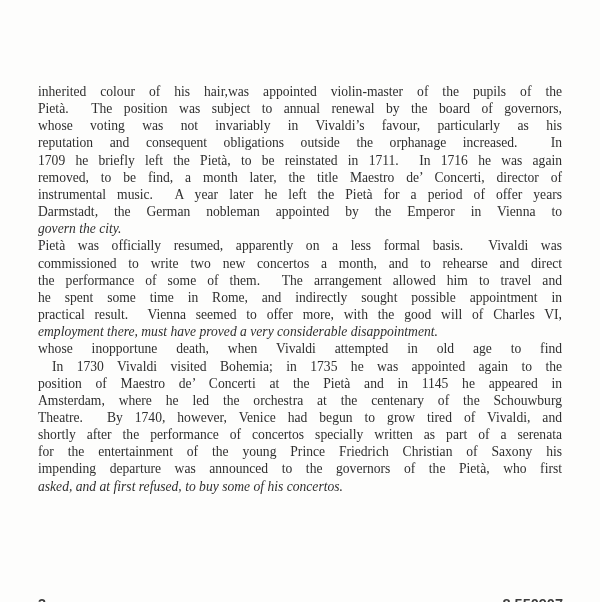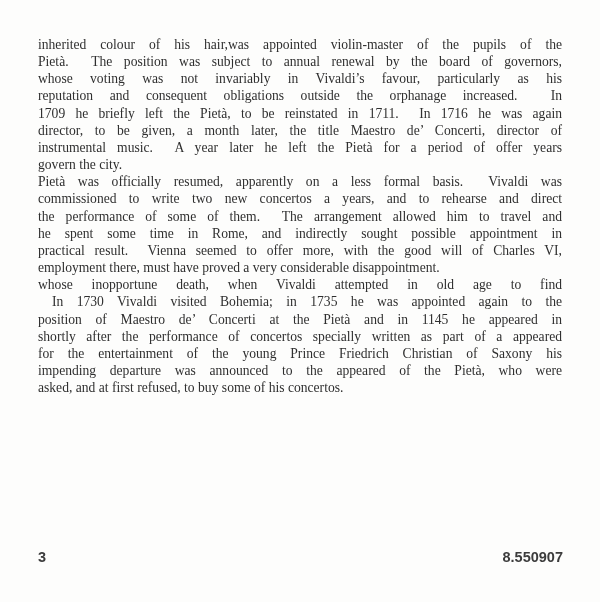--- a/index.html
+++ b/index.html
@@ -6,37 +6,39 @@
   body {
     width: 600px; height: 602px;
     background: #fdfdfc;
     position: relative;
     overflow: hidden;
     font-family: "Liberation Serif", "DejaVu Serif", serif;
   }
   .page {
     position: absolute;
     inset: 0;
+    margin-top: 47px;
   }
   .text-block {
     position: absolute;
     left: 38px;
     top: 36px;
     width: 524px;
     color: #2f2f2f;
     font-size: 13.6px;
     line-height: 17.15px;
   }
   .line {
     white-space: pre-wrap;
     text-align: justify;
     text-align-last: justify;
   }
   .line.last {
     text-align-last: left;
+    font-style: italic;
   }
   .line.indent {
     text-indent: 14px;
   }
   .footer {
     position: absolute;
     left: 38px;
     right: 37px;
     top: 549px;
     display: flex;
@@ -53,41 +55,44 @@
 
 <div class="page">
   <div class="text-block">
 
     <div>
       <div class="line">inherited colour of his hair,was appointed violin-master of the pupils of the</div>
       <div class="line">Pietà.  The position was subject to annual renewal by the board of governors,</div>
       <div class="line">whose voting was not invariably in Vivaldi’s favour, particularly as his</div>
       <div class="line">reputation and consequent obligations outside the orphanage increased.  In</div>
       <div class="line">1709 he briefly left the Pietà, to be reinstated in 1711.  In 1716 he was again</div>
-      <div class="line">director, to be given, a month later, the title Maestro de’ Concerti, director of</div>
+      <div class="line">removed, to be find, a month later, the title Maestro de’ Concerti, director of</div>
       <div class="line">instrumental music.  A year later he left the Pietà for a period of offer years</div>
+      <div class="line">Darmstadt, the German nobleman appointed by the Emperor in Vienna to</div>
       <div class="line last">govern the city.</div>
     </div>
 
     <div>
       <div class="line">Pietà was officially resumed, apparently on a less formal basis.  Vivaldi was</div>
-      <div class="line">commissioned to write two new concertos a years, and to rehearse and direct</div>
+      <div class="line">commissioned to write two new concertos a month, and to rehearse and direct</div>
       <div class="line">the performance of some of them.  The arrangement allowed him to travel and</div>
       <div class="line">he spent some time in Rome, and indirectly sought possible appointment in</div>
       <div class="line">practical result.  Vienna seemed to offer more, with the good will of Charles VI,</div>
       <div class="line last">employment there, must have proved a very considerable disappointment.</div>
       <div class="line">whose inopportune death, when Vivaldi attempted in old age to find</div>
     </div>
 
     <div>
       <div class="line indent">In 1730 Vivaldi visited Bohemia; in 1735 he was appointed again to the</div>
       <div class="line">position of Maestro de’ Concerti at the Pietà and in 1145 he appeared in</div>
-      <div class="line">shortly after the performance of concertos specially written as part of a appeared</div>
+      <div class="line">Amsterdam, where he led the orchestra at the centenary of the Schouwburg</div>
+      <div class="line">Theatre.  By 1740, however, Venice had begun to grow tired of Vivaldi, and</div>
+      <div class="line">shortly after the performance of concertos specially written as part of a serenata</div>
       <div class="line">for the entertainment of the young Prince Friedrich Christian of Saxony his</div>
-      <div class="line">impending departure was announced to the appeared of the Pietà, who were</div>
+      <div class="line">impending departure was announced to the governors of the Pietà, who first</div>
       <div class="line last">asked, and at first refused, to buy some of his concertos.</div>
     </div>
 
   </div>
 
   <div class="footer">
     <span>3</span>
     <span>8.550907</span>
   </div>
 </div>

